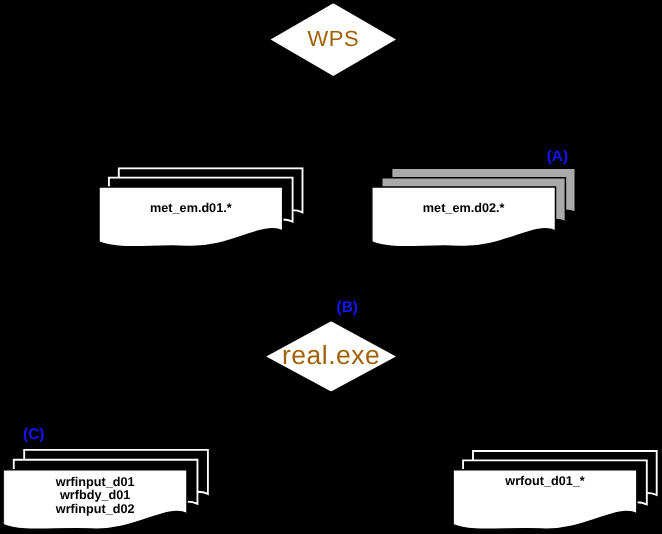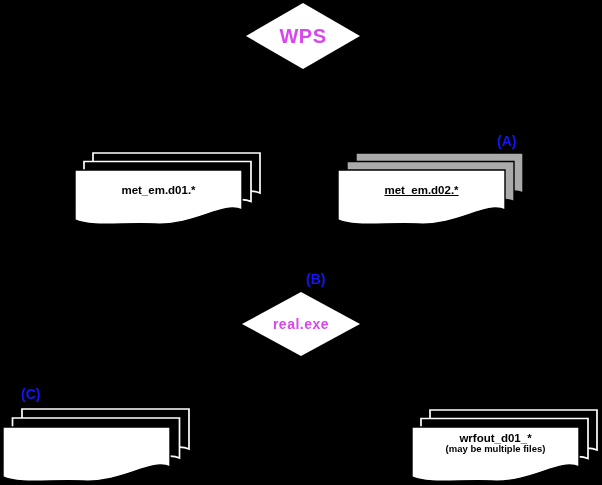--- a/index.html
+++ b/index.html
@@ -8,24 +8,24 @@
     background:#000; overflow:hidden;
     font-family:"Liberation Sans", sans-serif;
   }
 
   
   .diamond-node { position:absolute; }
   .diamond-node svg { display:block; }
   .diamond-label {
     position:absolute; inset:0; display:flex;
     align-items:center; justify-content:center;
-    font-weight:bold; color:#d946ef; letter-spacing:0.5px;
+    font-weight:normal; color:#a16207; letter-spacing:0.5px;
   }
   .diamond-label.big   { font-size:20px; }
-  .diamond-label.med   { font-size:14px; }
+  .diamond-label.med   { font-size:24px; }
 
   
   .stack { position:absolute; width:190px; height:78px; }
   .stack svg { display:block; position:absolute; left:0; top:0; }
   .sheet-back-outline { fill:#000000; stroke:#ffffff; stroke-width:1.7; }
   .sheet-back-gray    { fill:#aaaaaa; stroke:#000000; stroke-width:1.4; }
   .sheet-front        { fill:#ffffff; stroke:#000000; stroke-width:1.4; }
 
   .stack-label-single {
     position:absolute; left:0; width:167px; height:37px;
@@ -49,36 +49,36 @@
 
 <div id="stage">
 
   <div class="diamond-node" style="left:246px; top:3px; width:114px; height:66px;">
     <svg width="114" height="66" viewBox="0 0 114 66">
       <polygon points="57,0 114,33 57,66 0,33" fill="#ffffff"></polygon>
     </svg>
     <div class="diamond-label big">WPS</div>
   </div>
 
-  <div class="stack" style="left:75px; top:152px;padding-left:20px;">
+  <div class="stack" style="left:90px; top:152px;padding-left:20px;">
     <svg width="190" height="78" viewBox="0 0 190 78">
       <path class="sheet-back-outline" transform="translate(18,1)" d="M0,0 L167,0 L167,40 C148,31 120,56 80,54 C48,52.5 16,57.5 0,50 Z"></path>
       <path class="sheet-back-outline" transform="translate(9,9.5)" d="M0,0 L167,0 L167,40 C148,31 120,56 80,54 C48,52.5 16,57.5 0,50 Z"></path>
       <path class="sheet-front" transform="translate(0,18)" d="M0,0 L167,0 L167,40 C148,31 120,56 80,54 C48,52.5 16,57.5 0,50 Z"></path>
     </svg>
     <div class="stack-label-single" style="top:19px;">met_em.d01.*</div>
   </div>
 
   <div class="stack" style="left:338px; top:152px;">
     <svg width="190" height="78" viewBox="0 0 190 78">
       <path class="sheet-back-gray" transform="translate(18,1)" d="M0,0 L167,0 L167,40 C148,31 120,56 80,54 C48,52.5 16,57.5 0,50 Z"></path>
       <path class="sheet-back-gray" transform="translate(9,9.5)" d="M0,0 L167,0 L167,40 C148,31 120,56 80,54 C48,52.5 16,57.5 0,50 Z"></path>
       <path class="sheet-front" transform="translate(0,18)" d="M0,0 L167,0 L167,40 C148,31 120,56 80,54 C48,52.5 16,57.5 0,50 Z"></path>
     </svg>
-    <div class="stack-label-single" style="top:19px;text-decoration:underline;">met_em.d02.*</div>
+    <div class="stack-label-single" style="top:19px;">met_em.d02.*</div>
   </div>
 
   <div class="annotation" style="left:497px; top:134px;">(A)</div>
 
   <div class="annotation" style="left:306px; top:272px;">(B)</div>
 
   <div class="diamond-node" style="left:242px; top:292px; width:118px; height:64px;">
     <svg width="118" height="64" viewBox="0 0 118 64">
       <polygon points="59,0 118,32 59,64 0,32" fill="#ffffff"></polygon>
     </svg>
@@ -86,28 +86,32 @@
   </div>
 
   <div class="annotation" style="left:21px; top:387px;">(C)</div>
 
   <div class="stack" style="left:3px; top:408px;">
     <svg width="190" height="78" viewBox="0 0 190 78">
       <path class="sheet-back-outline" transform="translate(19,1)" d="M0,0 L167,0 L167,40 C148,31 120,56 80,54 C48,52.5 16,57.5 0,50 Z"></path>
       <path class="sheet-back-outline" transform="translate(9.5,10)" d="M0,0 L167,0 L167,40 C148,31 120,56 80,54 C48,52.5 16,57.5 0,50 Z"></path>
       <path class="sheet-front" transform="translate(0,19)" d="M0,0 L167,0 L167,40 C148,31 120,56 80,54 C48,52.5 16,57.5 0,50 Z"></path>
     </svg>
+    <div class="stack-label-multi" style="top:25px;">
+      <div>wrfinput_d01</div>
+      <div>wrfbdy_d01</div>
+      <div>wrfinput_d02</div>
+    </div>
   </div>
 
 
   <div class="stack" style="left:412px; top:408px;text-decoration:underline;">
     <svg width="190" height="78" viewBox="0 0 190 78">
       <path class="sheet-back-outline" transform="translate(18,2)" d="M0,0 L167,0 L167,40 C148,31 120,56 80,54 C48,52.5 16,57.5 0,50 Z"></path>
       <path class="sheet-back-outline" transform="translate(9,10.5)" d="M0,0 L167,0 L167,40 C148,31 120,56 80,54 C48,52.5 16,57.5 0,50 Z"></path>
       <path class="sheet-front" transform="translate(0,19)" d="M0,0 L167,0 L167,40 C148,31 120,56 80,54 C48,52.5 16,57.5 0,50 Z"></path>
     </svg>
     <div class="stack-label-multi" style="top:24px;">
       <div>wrfout_d01_*</div>
-      <div class="stack-note">(may be multiple files)</div>
     </div>
   </div>
 
 </div>
 
 </body></html>

